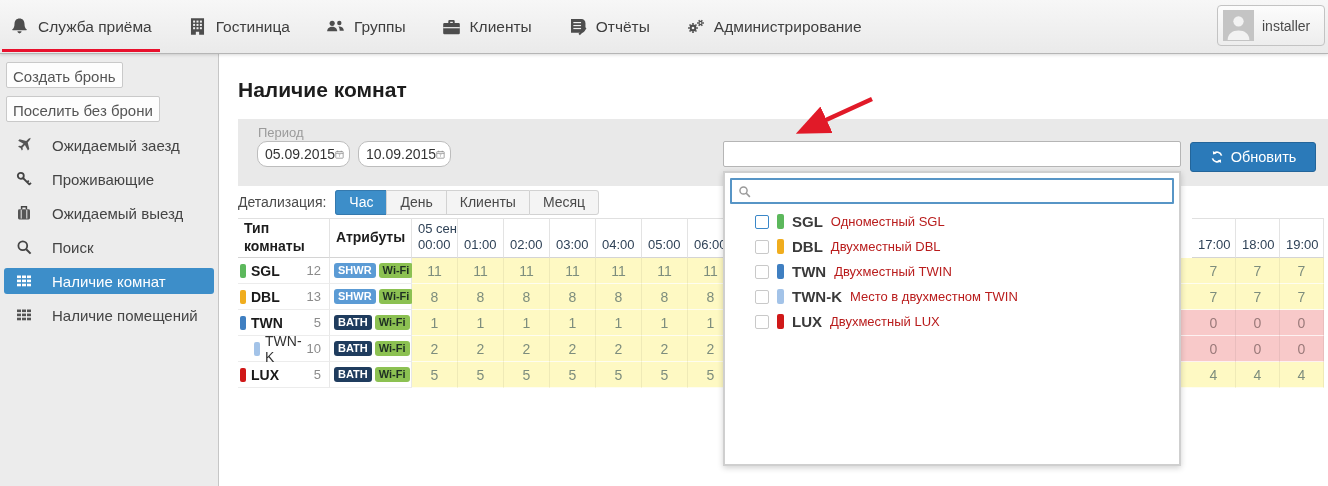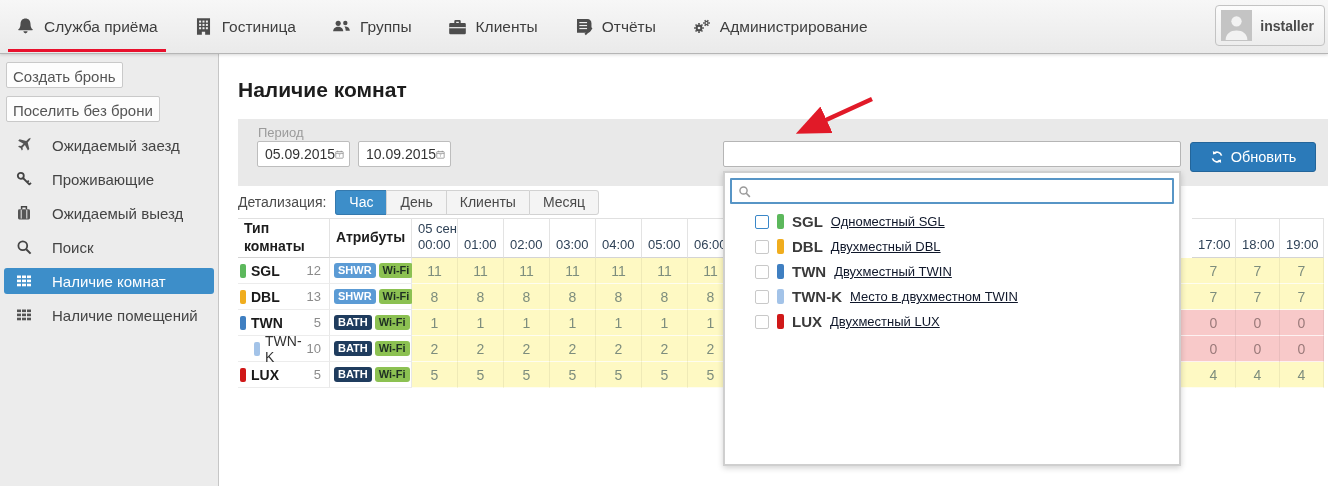--- a/index.html
+++ b/index.html
@@ -3,30 +3,30 @@
 <meta charset="utf-8">
 <style>
   html,body{margin:0;padding:0;background:#fff;}
   #root{position:relative;width:1328px;height:486px;overflow:hidden;background:#fff;
         font-family:"Liberation Sans",sans-serif;-webkit-font-smoothing:antialiased;}
 
   
   .topbar{position:absolute;left:0;top:0;right:0;height:54px;box-sizing:border-box;
           background:linear-gradient(#f7f7f7,#eaeaea);border-bottom:1px solid #b5b5b5;
           box-shadow:0 1px 3px rgba(0,0,0,.15);z-index:5;display:flex;align-items:stretch;}
-  .nav-wrap{display:flex;align-items:stretch;padding-left:16px;}
+  .nav-wrap{display:flex;align-items:stretch;padding-left:10px;}
   .nav-item{display:flex;align-items:center;gap:9px;margin-right:36px;position:relative;
             color:#3e3e3e;font-size:15.5px;cursor:pointer;white-space:nowrap;}
   .nav-item svg{width:19px;height:19px;fill:#4d4d4d;display:block;}
   .nav-item.active::after{content:"";position:absolute;left:-8px;right:-8px;bottom:1px;height:3px;background:#e8112d;}
   .user-box{position:absolute;right:3px;top:5px;height:41px;min-width:108px;box-sizing:border-box;
             background:linear-gradient(#fcfcfc,#ededed);border:1px solid #c3c3c3;border-radius:4px;
             display:flex;align-items:center;gap:8px;padding:0 10px 0 5px;cursor:pointer;}
   .user-box .avatar{width:31px;height:31px;overflow:hidden;display:block;}
-  .user-box .uname{font-size:14px;font-weight:bold;color:#4a4a4a;}
+  .user-box .uname{font-size:14px;font-weight:normal;color:#4a4a4a;}
 
   
   .sidebar{position:absolute;left:0;top:54px;bottom:0;width:219px;box-sizing:border-box;
            background:#ececec;border-right:1px solid #c6c6c6;}
   .side-btn{display:block;margin:8px 6px 6px 6px;height:26px;line-height:26px;text-align:center;
             background:#fdfdfd;border:1px solid #c9c9c9;border-radius:2px;color:#555;
             font-size:15px;cursor:pointer;}
   .side-menu{margin-top:10px;}
   .side-item{display:flex;align-items:center;gap:20px;height:22px;margin:8px 4px;
              padding:2px 6px 2px 12px;border-radius:3px;color:#444;font-size:15px;cursor:pointer;}
@@ -35,21 +35,21 @@
   .side-item.active svg{fill:#fff;}
 
   
   .page-title{position:absolute;left:238px;top:64px;font-size:21px;font-weight:bold;color:#1d1d1d;}
 
   .filter-panel{position:absolute;left:238px;right:0;top:119px;height:67px;background:#e9e9e9;}
   .fp-label{position:absolute;top:6px;color:#9b9b9b;font-size:13px;}
   #period-label{left:20px;}
   #types-label{left:485px;margin-top:30px;}
   .date-input{position:absolute;top:22px;width:93px;height:26px;box-sizing:border-box;background:#fff;
-              border:1px solid #bdbdbd;border-radius:2px;display:flex;align-items:center;
+              border:1px solid #bdbdbd;border-radius:10px;display:flex;align-items:center;
               padding:0 5px 0 7px;font-size:14px;color:#333;cursor:pointer;}
   #date-from{left:19px;} #date-to{left:120px;}
   .date-input svg{margin-left:auto;width:13px;height:13px;color:#8a8a8a;display:block;}
   .types-input{position:absolute;left:485px;top:22px;width:458px;height:26px;box-sizing:border-box;
                background:#fff;border:1px solid #b5b5b5;border-radius:2px;cursor:text;}
   .refresh-btn{position:absolute;left:952px;top:23px;width:126px;height:30px;box-sizing:border-box;
                background:#2b7ab9;border:1px solid #23659a;border-radius:3px;color:#fff;font-size:14.5px;
                display:flex;align-items:center;justify-content:center;gap:7px;cursor:pointer;}
   .refresh-btn svg{width:14px;height:14px;display:block;}
 
@@ -94,21 +94,21 @@
              display:flex;align-items:center;gap:6px;padding:0 6px;}
   .dd-search svg{width:13px;height:13px;color:#999;flex:0 0 auto;display:block;}
   .dd-search input{border:none;outline:none;flex:1;font-size:13px;font-family:inherit;background:transparent;}
   .dd-list{margin-top:4px;}
   .dd-item{display:flex;align-items:center;gap:8px;height:25px;padding-left:30px;cursor:pointer;}
   .cbx{width:14px;height:14px;box-sizing:border-box;border:1px solid #c9c9c9;border-radius:2px;
        background:#fff;flex:0 0 auto;}
   .dd-item.focused .cbx{border-color:#3a87c8;}
   .dd-item .pill{width:7px;height:15px;}
   .dd-code{font-size:15px;font-weight:bold;color:#3a3a3a;}
-  .dd-desc{font-size:13px;color:#0f172a;text-decoration:underline;}
+  .dd-desc{font-size:13px;color:#b91c1c;}
 
   .arrow-svg{position:absolute;left:788px;top:95px;width:92px;height:44px;z-index:20;pointer-events:none;}
 </style>
 </head>
 <body>
 
 <div id="root">
 
   <header class="topbar">
     <nav class="nav-wrap" id="nav-items">

